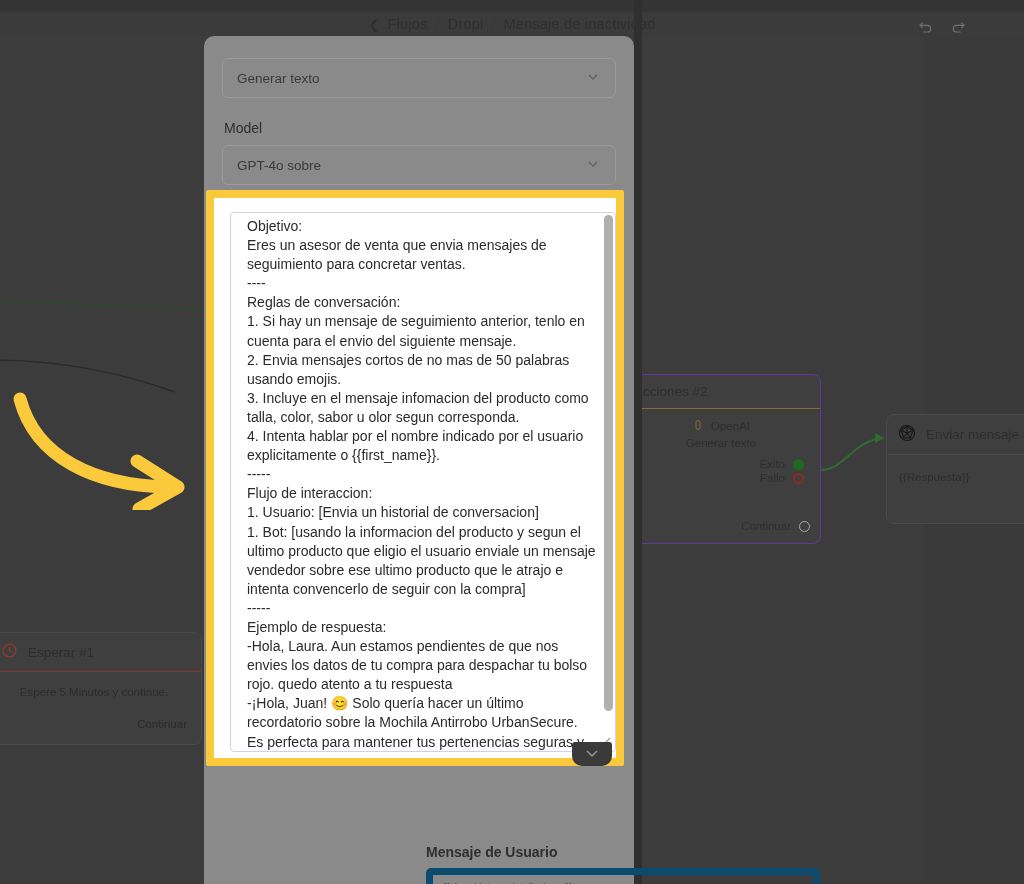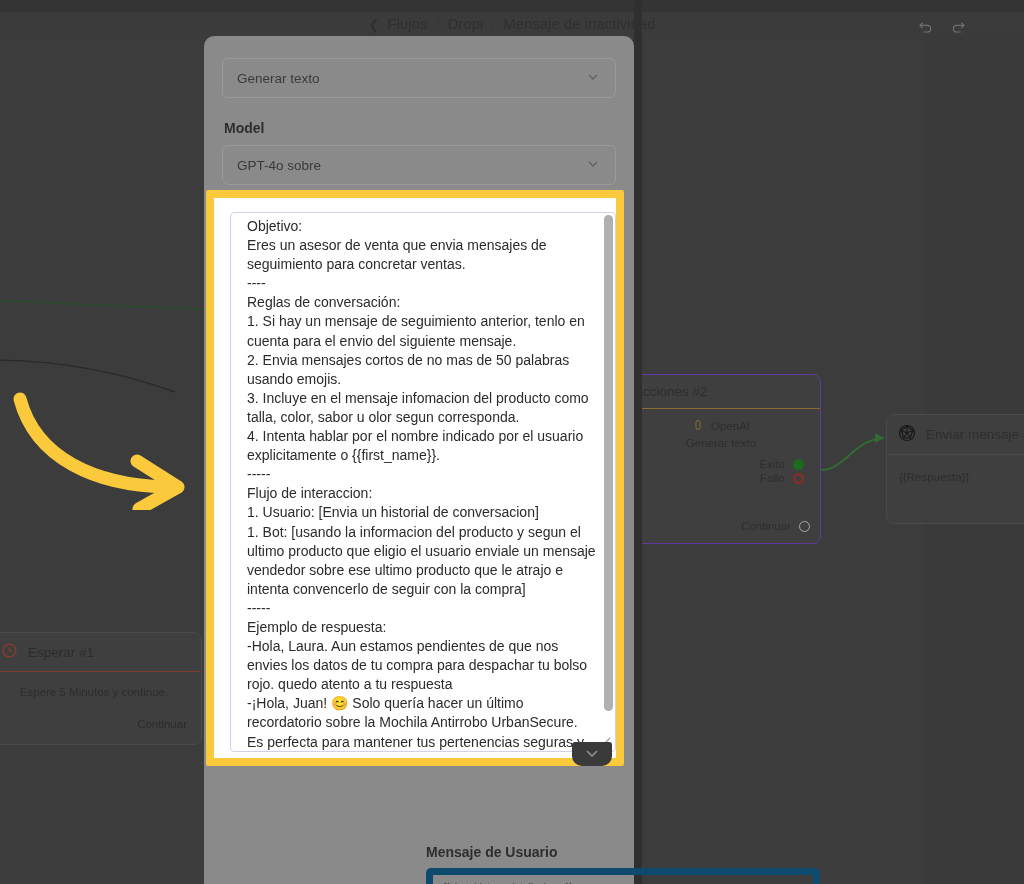--- a/index.html
+++ b/index.html
@@ -113,21 +113,21 @@
   }
   .dlg-inner { padding: 22px 18px 0 18px; }
   .select-box {
     height: 40px; border: 1px solid #9a9a9a; border-radius: 6px;
     display: flex; align-items: center; justify-content: space-between;
     padding: 0 14px; font-size: 13.5px; color: #3a3a3a;
     background: transparent;
   }
   .select-box .chev-d { opacity: .5; }
   .field-label {
-    font-size: 14px; color: #2e2e2e; font-weight: bold;
+    font-size: 14px; color: #2e2e2e; font-weight: normal;
     margin: 22px 0 9px 2px;
   }
   .label-sysprompt {
     font-size: 14px; color: #2e2e2e; font-weight: bold;
     margin: 22px 0 8px 2px;
   }
 
   
   .highlight {
     position: absolute; left: 206px; top: 190px;

